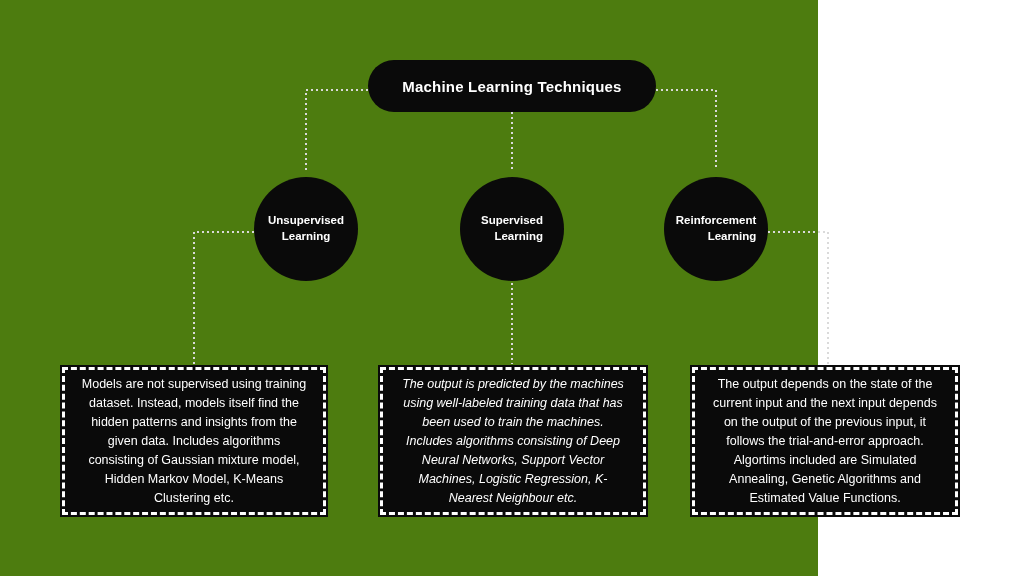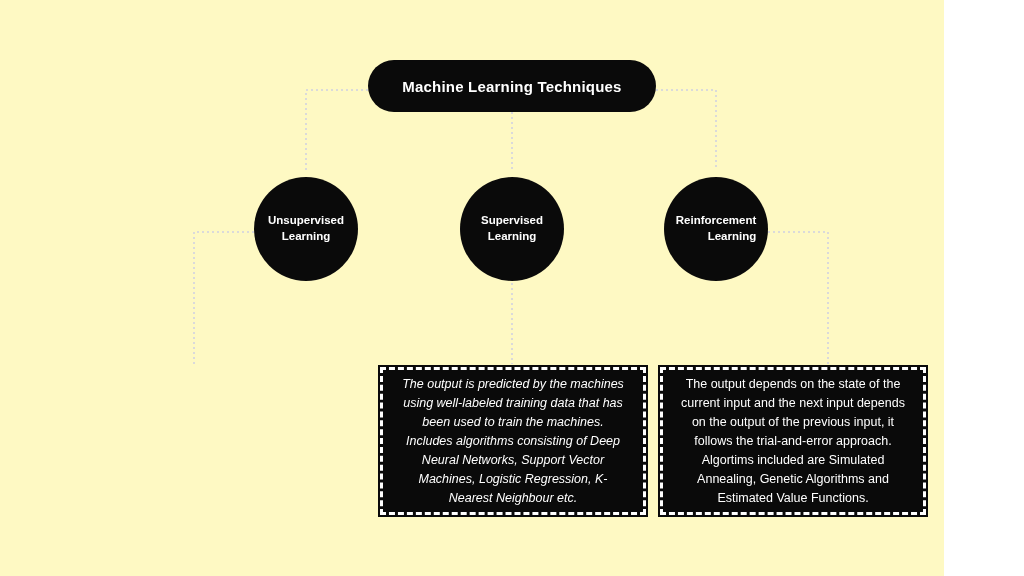--- a/index.html
+++ b/index.html
@@ -8,23 +8,23 @@
     background: #ffffff;
   }
   body {
     width: 1024px;
     height: 576px;
     font-family: "Liberation Sans", sans-serif;
     overflow: hidden;
   }
   #diagram {
     position: relative;
-    width: 944px;
+    width: 818px;
     height: 576px;
-    background: #fef9c3;
+    background: #4d7c0f;
   }
   svg.connectors {
     position: absolute;
     left: 0;
     top: 0;
     width: 1024px;
     height: 576px;
   }
   .node {
     position: absolute;
@@ -57,21 +57,21 @@
     border-radius: 50%;
     z-index: 3;
   }
   .circle .label {
     font-size: 11.5px;
     font-weight: bold;
     line-height: 1.35;
     padding: 0 8px;
   }
   .circle-unsup { left: 254px; top: 177px; }
-  .circle-sup   { left: 460px; top: 177px; }
+  .circle-sup   { left: 460px; top: 177px; text-align: right; }
   .circle-rein  { left: 664px; top: 177px; text-align: right; }
 
   
   .descbox {
     position: absolute;
     box-sizing: border-box;
     background: #0a0a0a;
     border: 3px dashed #ffffff;
     outline: 2px solid #0a0a0a;
     color: #ffffff;
@@ -81,21 +81,21 @@
     justify-content: center;
     text-align: center;
     z-index: 3;
   }
   .descbox .label {
     font-size: 12.5px;
     line-height: 1.52;
   }
   .desc-unsup { left: 62px;  top: 367px; width: 264px; height: 148px; }
   .desc-sup   { left: 380px; top: 367px; width: 266px; height: 148px; font-style: italic; }
-  .desc-rein  { left: 660px; top: 367px; width: 266px; height: 148px; }
+  .desc-rein  { left: 692px; top: 367px; width: 266px; height: 148px; }
 </style>
 </head>
 <body>
 
 <div id="diagram">
 
   <svg class="connectors" viewBox="0 0 1024 576" xmlns="http://www.w3.org/2000/svg">
     <g fill="none" stroke="#dadada" stroke-width="2" stroke-dasharray="2 3">
 
       <path d="M 368 90 L 306 90 L 306 170"></path>
@@ -130,20 +130,23 @@
     </span>
   </div>
 
   <div class="node circle circle-rein">
     <span class="label">
       <span>Reinforcement</span><br>
       <span>Learning</span>
     </span>
   </div>
 
+  <div class="descbox desc-unsup">
+    <span class="label">Models are not supervised using training dataset. Instead, models itself find the hidden patterns and insights from the given data. Includes algorithms consisting of Gaussian mixture model, Hidden Markov Model, K-Means Clustering etc.</span>
+  </div>
 
   <div class="descbox desc-sup">
     <span class="label">The output is predicted by the machines using well-labeled training data that has been used to train the machines. Includes algorithms consisting of Deep Neural Networks, Support Vector Machines, Logistic Regression, K-Nearest Neighbour etc.</span>
   </div>
 
   <div class="descbox desc-rein">
     <span class="label">The output depends on the state of the current input and the next input depends on the output of the previous input, it follows the trial-and-error approach. Algortims included are Simulated Annealing, Genetic Algorithms and Estimated Value Functions.</span>
   </div>
 
 </div>

